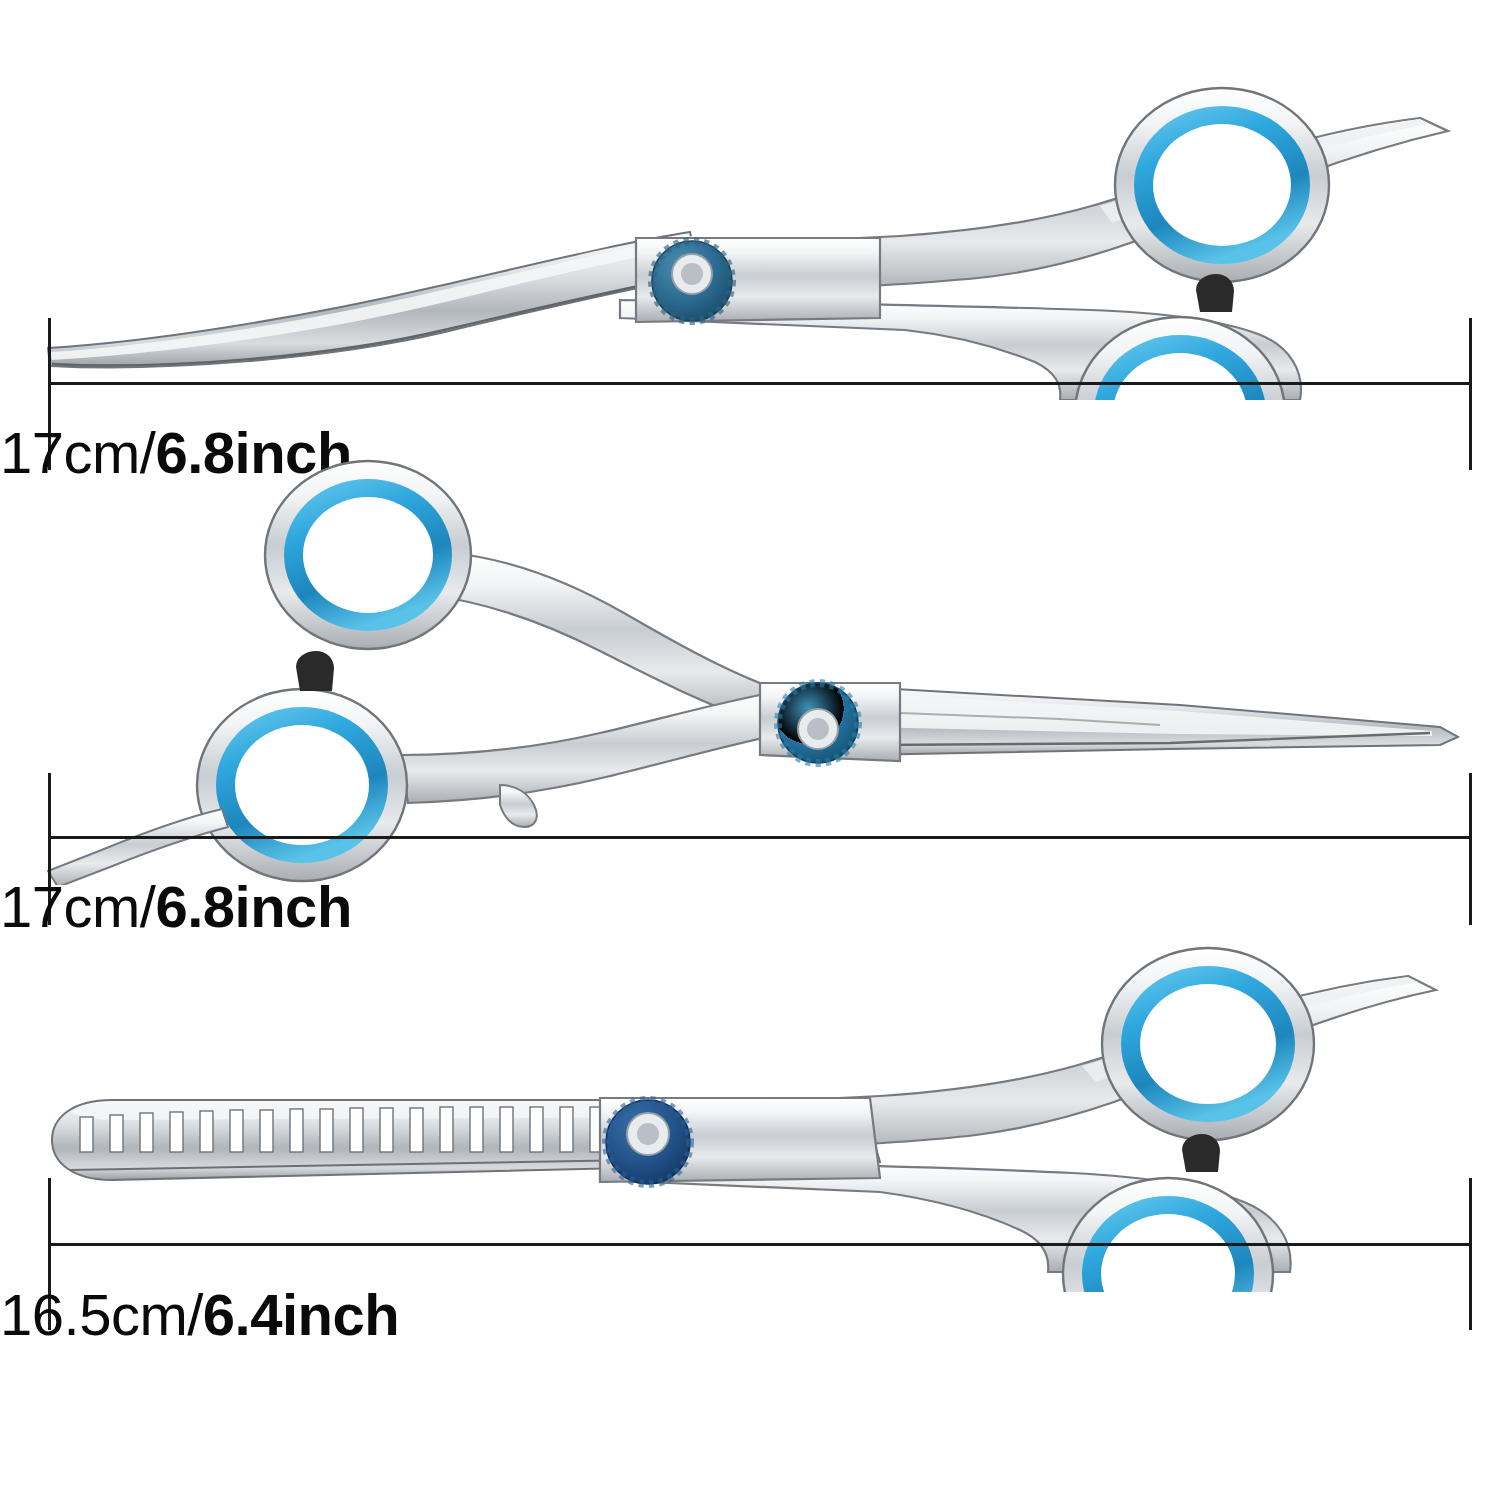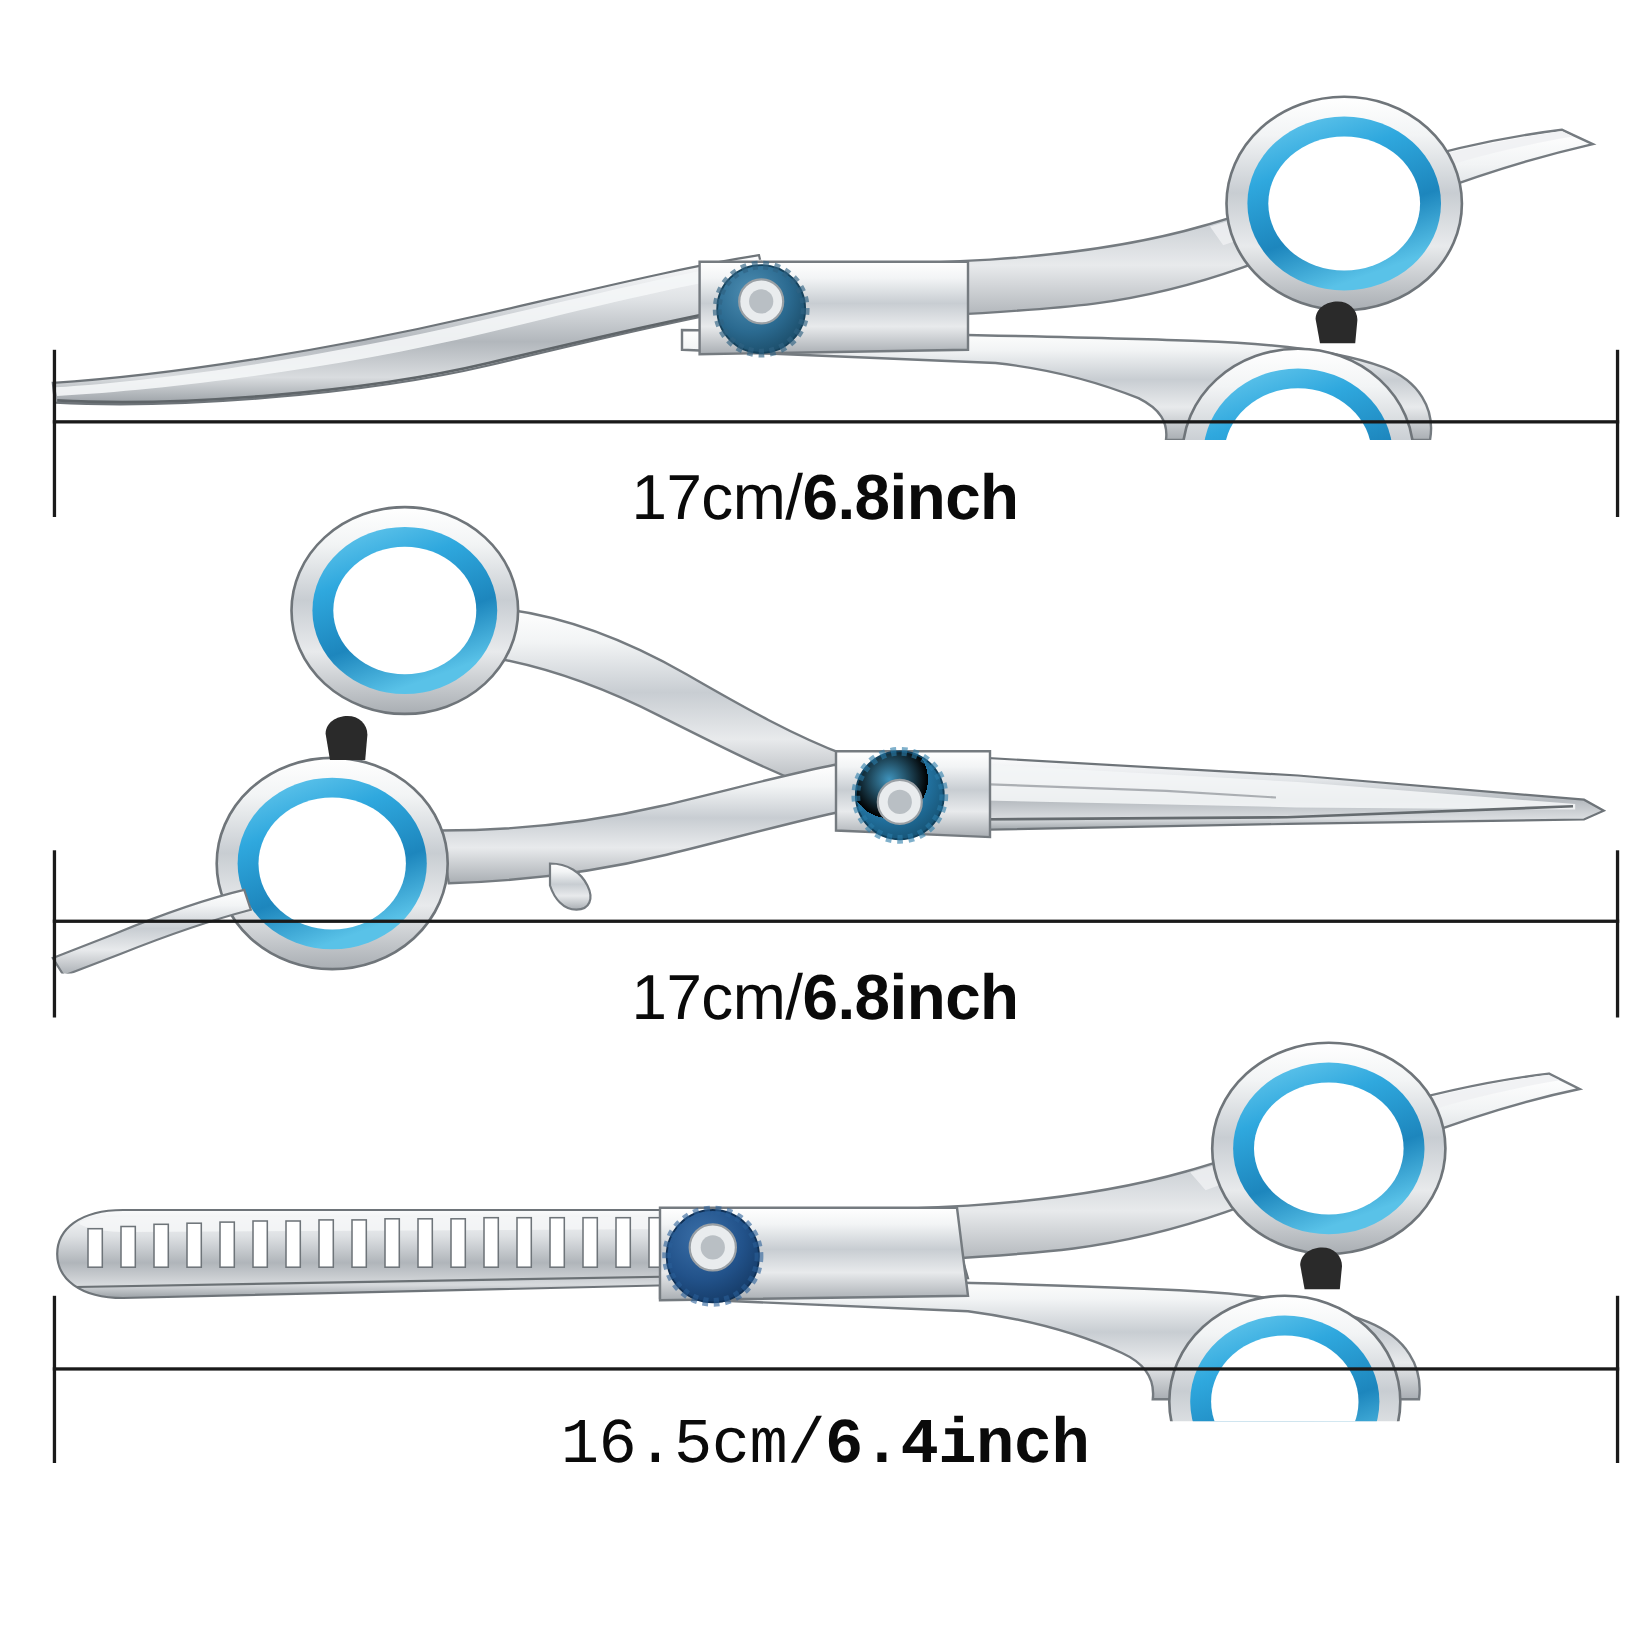--- a/index.html
+++ b/index.html
@@ -39,21 +39,20 @@
   }
   .dim-tick {
     position: absolute;
     background: #1a1a1a;
     width: 3px;
   }
   .dim-label {
     position: absolute;
     left: 0;
     width: 1500px;
-    text-align: center;
     color: #0a0a0a;
     font-size: 58px;
     line-height: 1;
     white-space: nowrap;
     letter-spacing: -0.5px;
   }
   .dim-label .metric {
     font-weight: 400;
   }
   .dim-label .imperial {
@@ -393,18 +392,18 @@
           <circle cx="648" cy="272" r="21" fill="#e9ecee" stroke="#9aa0a5" stroke-width="2"></circle>
           <circle cx="648" cy="272" r="11" fill="#b9bfc4"></circle>
         </g>
       </svg>
     </div>
 
     <div class="dim-line" style="left:48px; top:381px; width:1424px;"></div>
     <div class="dim-tick" style="left:48px; top:316px; height:152px;"></div>
     <div class="dim-tick" style="left:1469px; top:316px; height:152px;"></div>
 
-    <div class="dim-label" style="top:424px;font-family:Liberation Mono, monospace;">
+    <div class="dim-label" style="top:424px;">
       <span class="metric">16.5cm/</span><span class="imperial">6.4inch</span>
     </div>
   </div>
 
 </div>
 
 </body></html>

